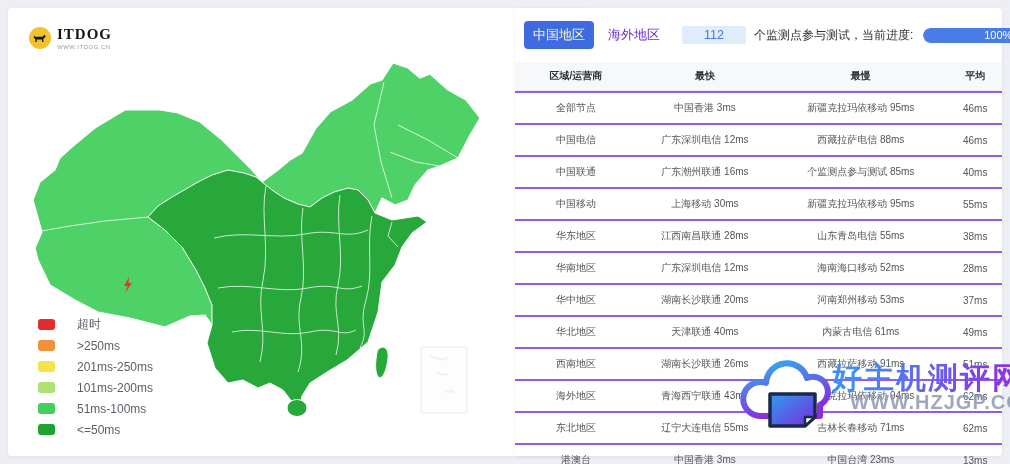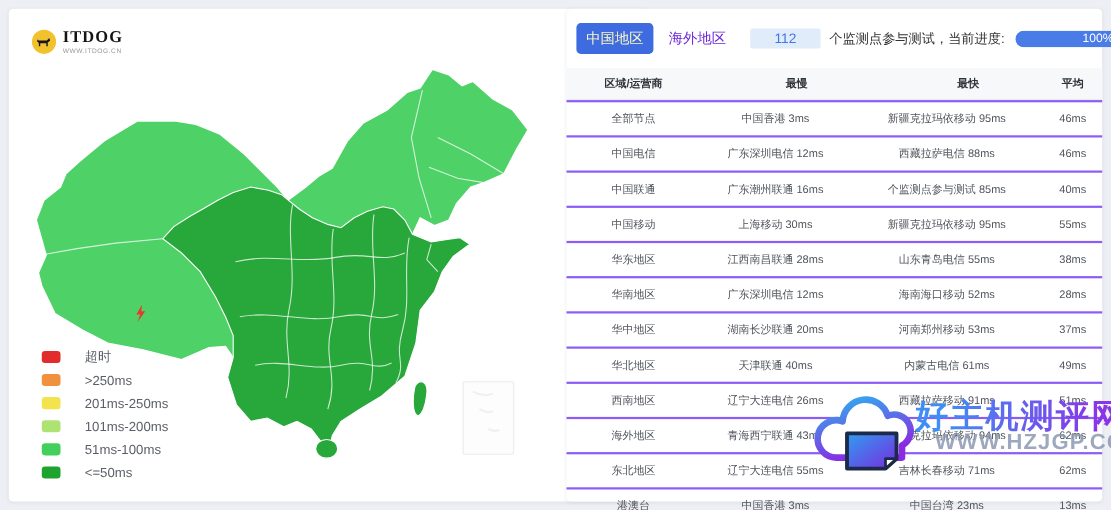--- a/index.html
+++ b/index.html
@@ -161,22 +161,22 @@
     <span class="count-badge">112</span>
     <span class="status-text">个监测点参与测试，当前进度:</span>
     <div class="progress">
       <div class="fill" style="width: 100%;">100%</div>
     </div>
   </div>
 
   <div id="tbl">
     <div class="trow thead">
       <div class="tc c1">区域/运营商</div>
+      <div class="tc c2">最快</div>
       <div class="tc c3">最慢</div>
-      <div class="tc c2">最快</div>
       <div class="tc c4">平均</div>
     </div>
     <div id="table-body">
   <div class="trow">
     <div class="tc c1">全部节点</div>
     <div class="tc c2">中国香港 3ms</div>
     <div class="tc c3">新疆克拉玛依移动 95ms</div>
     <div class="tc c4">46ms</div>
   </div>
 
@@ -224,21 +224,21 @@
 
   <div class="trow">
     <div class="tc c1">华北地区</div>
     <div class="tc c2">天津联通 40ms</div>
     <div class="tc c3">内蒙古电信 61ms</div>
     <div class="tc c4">49ms</div>
   </div>
 
   <div class="trow">
     <div class="tc c1">西南地区</div>
-    <div class="tc c2">辽宁大连电信 26ms</div>
+    <div class="tc c2">湖南长沙联通 26ms</div>
     <div class="tc c3">西藏拉萨移动 91ms</div>
     <div class="tc c4">51ms</div>
   </div>
 
   <div class="trow">
     <div class="tc c1">海外地区</div>
     <div class="tc c2">青海西宁联通 43ms</div>
     <div class="tc c3">新疆克拉玛依移动 94ms</div>
     <div class="tc c4">62ms</div>
   </div>

